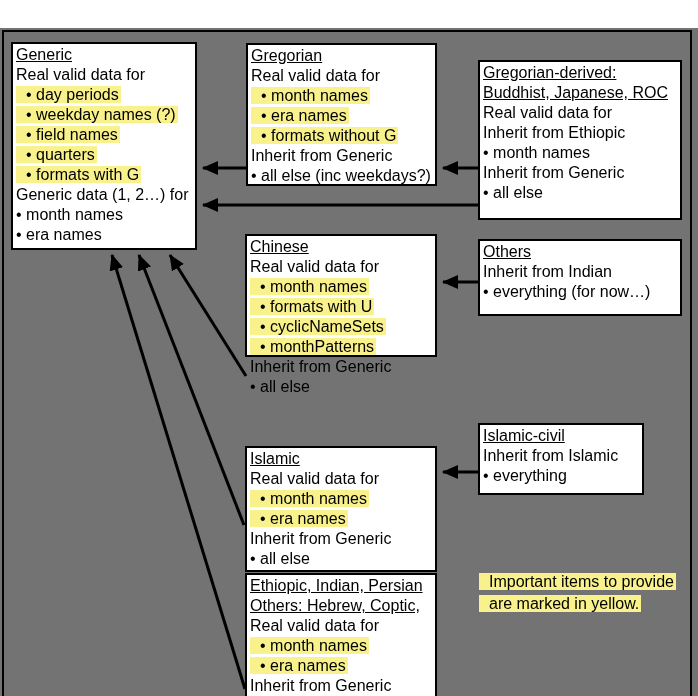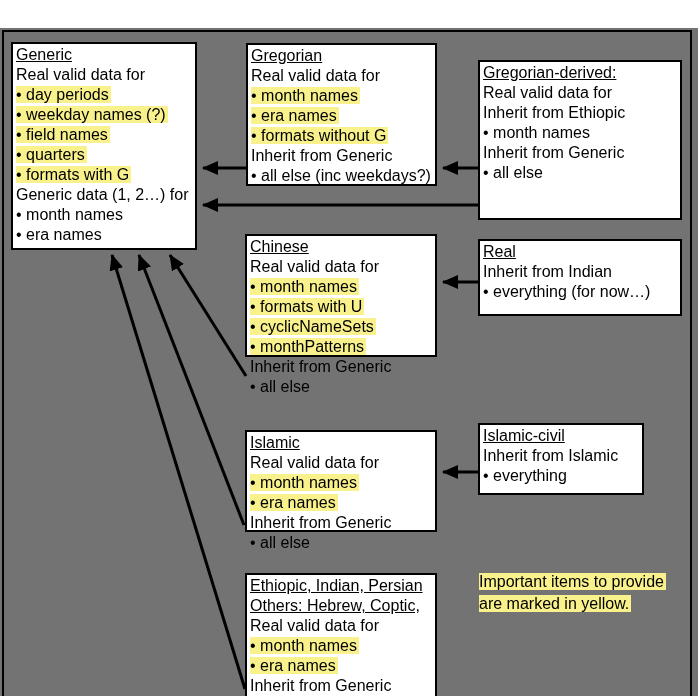--- a/index.html
+++ b/index.html
@@ -26,21 +26,21 @@
   .box {
     position: absolute;
     background: #ffffff;
     border: 2px solid #000;
     padding: 1px 3px;
     font-size: 16px;
     line-height: 20px;
     white-space: nowrap;
   }
   .box .title { text-decoration: underline; }
-  .hl { background: #F9F28C; padding-right: 2px; }
+  .hl { background: #F9F28C; padding-right: 2px; padding-left: 10px; }
   .note {
     position: absolute;
     left: 479px; top: 543px;
     font-size: 16px;
     line-height: 22px;
     white-space: nowrap;
   }
   svg.arrows {
     position: absolute;
     left: 0; top: 0;
@@ -74,45 +74,46 @@
     <div>Real valid data for</div>
     <div><span class="hl">• month names</span></div>
     <div><span class="hl">• era names</span></div>
     <div><span class="hl">• formats without G</span></div>
     <div>Inherit from Generic</div>
     <div>• all else (inc weekdays?)</div>
   </div>
 
   <div class="box" style="left:478px; top:32px; width:204px; height:160px;">
     <div class="title">Gregorian-derived:</div>
+    <div class="title">Buddhist, Japanese, ROC</div>
     <div>Real valid data for</div>
     <div>Inherit from Ethiopic</div>
     <div>• month names</div>
     <div>Inherit from Generic</div>
     <div>• all else</div>
   </div>
 
   <div class="box" style="left:245px; top:206px; width:192px; height:123px;">
     <div class="title">Chinese</div>
     <div>Real valid data for</div>
     <div><span class="hl">• month names</span></div>
     <div><span class="hl">• formats with U</span></div>
     <div><span class="hl">• cyclicNameSets</span></div>
     <div><span class="hl">• monthPatterns</span></div>
     <div>Inherit from Generic</div>
     <div>• all else</div>
   </div>
 
   <div class="box" style="left:478px; top:211px; width:204px; height:77px;">
-    <div class="title">Real</div>
+    <div class="title">Others</div>
     <div>Inherit from Indian</div>
     <div>• everything (for now…)</div>
   </div>
 
-  <div class="box" style="left:245px; top:402px; width:192px; height:102px;">
+  <div class="box" style="left:245px; top:418px; width:192px; height:126px;">
     <div class="title">Islamic</div>
     <div>Real valid data for</div>
     <div><span class="hl">• month names</span></div>
     <div><span class="hl">• era names</span></div>
     <div>Inherit from Generic</div>
     <div>• all else</div>
   </div>
 
   <div class="box" style="left:478px; top:395px; width:166px; height:72px;">
     <div class="title">Islamic-civil</div>

